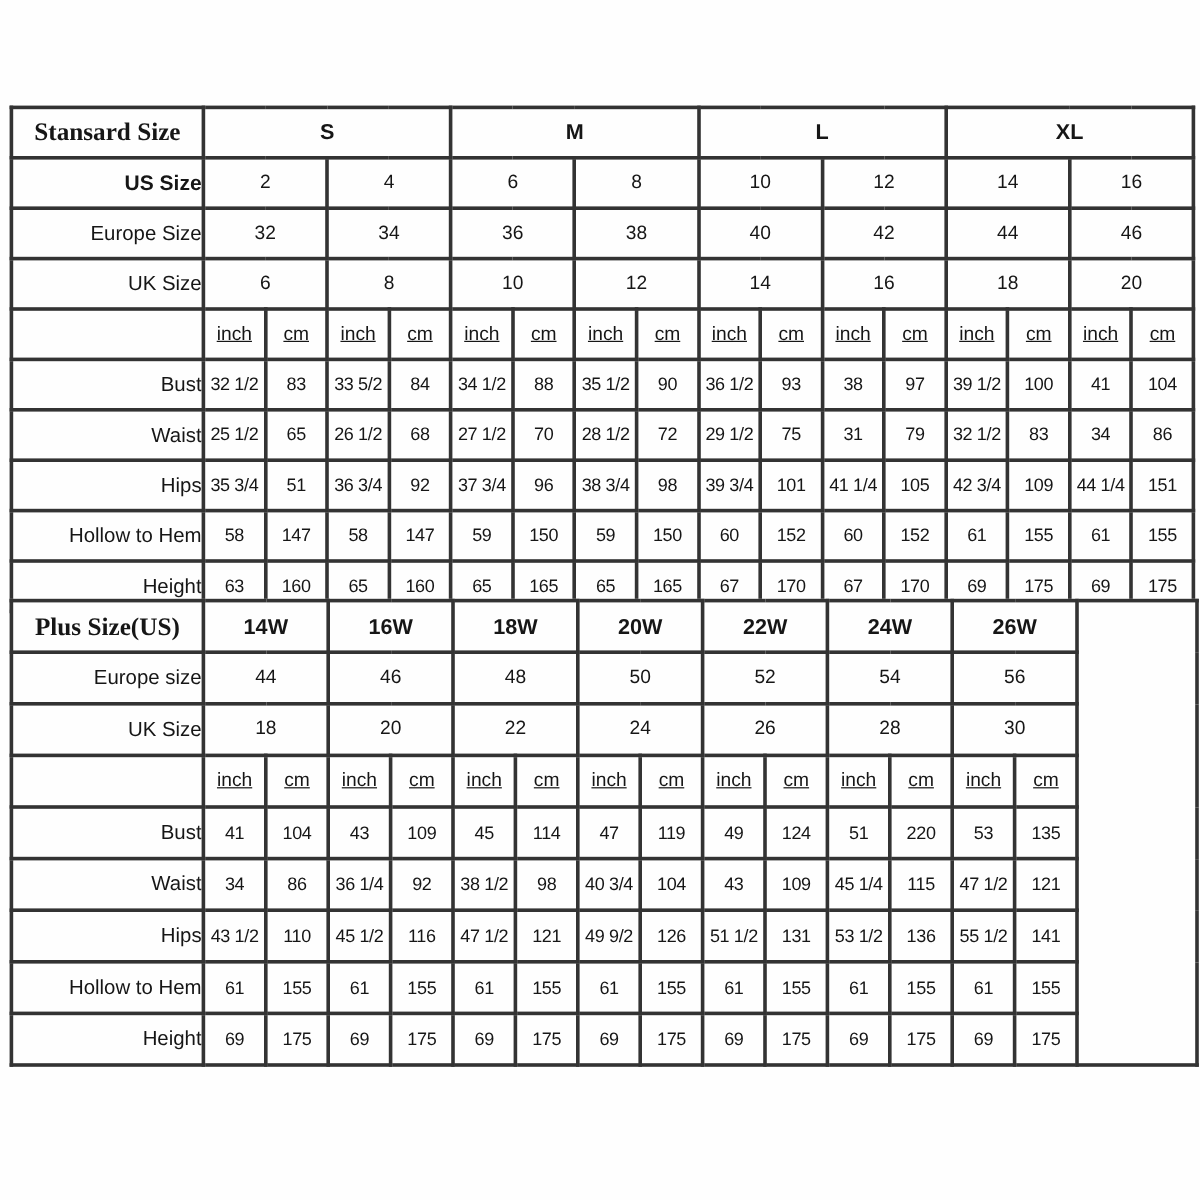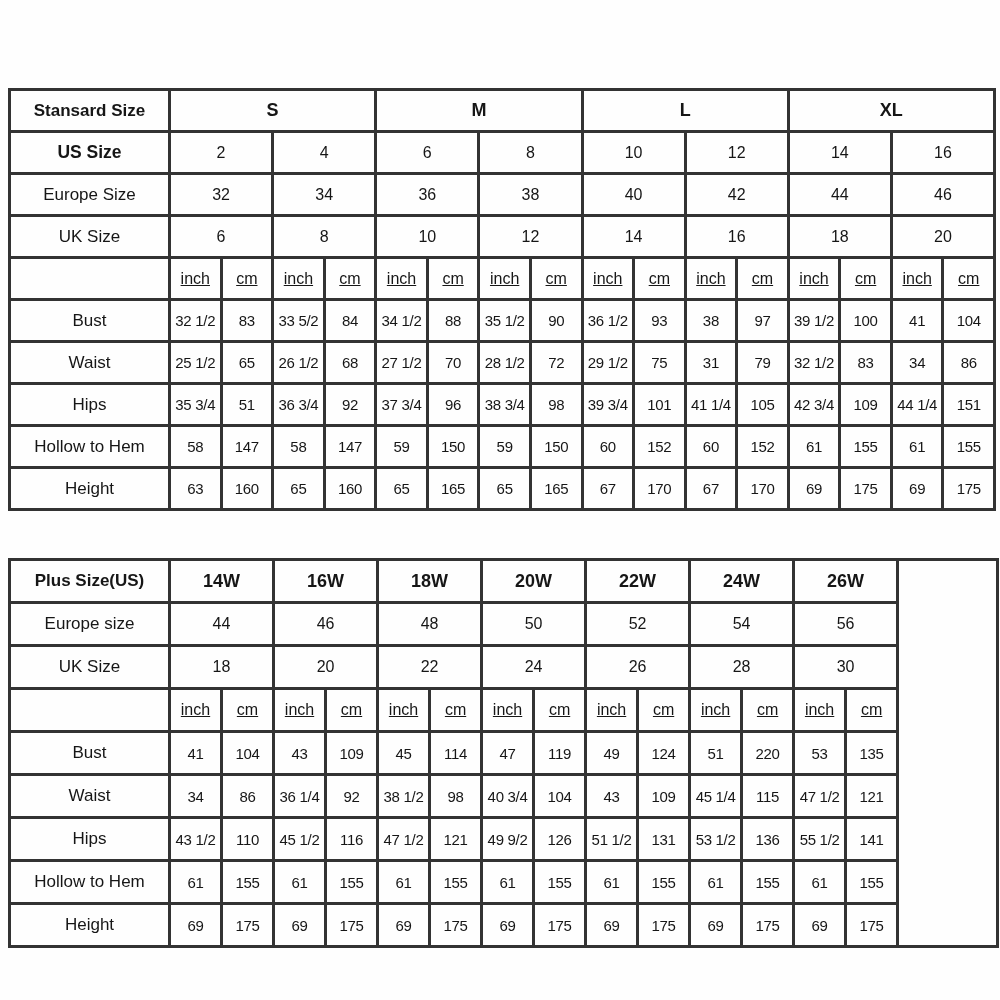--- a/index.html
+++ b/index.html
@@ -13,33 +13,33 @@
   }
   .canvas { position: relative; width: 1000px; height: 1000px; background: #fefefe; }
   table.tbl {
     position: absolute;
     left: 8px;
     border-collapse: collapse;
     table-layout: fixed;
     background: #fefefe;
   }
   .t1 { top: 88px; width: 988px; }
-  .t2 { top: 558px; width: 988px; }
+  .t2 { top: 499px; width: 988px; }
   .tbl th, .tbl td {
     border: 3px solid #333333;
     text-align: center;
     vertical-align: middle;
     padding: 0;
     overflow: hidden;
     white-space: nowrap;
   }
   .t1 tr { height: 42px; }
   .t2 tr { height: 43px; }
-  th.corner { font-weight: bold; font-size: 17px; }
-  th.lbl { font-weight: normal; font-size: 17px; }
+  th.corner { font-weight: bold; font-size: 21px; font-family: Liberation Serif, serif; }
+  th.lbl { font-weight: normal; font-size: 17px; text-align: right; }
   th.lbl.bold { font-weight: bold; font-size: 17.5px; }
   td.group { font-weight: bold; font-size: 18px; }
   td.sizeval { font-size: 16px; }
   td.unit { font-size: 16px; text-decoration: underline; }
   td.val { font-size: 15px; letter-spacing: -0.3px; }
   td.emptycol { background: #fefefe; }
 </style>
 </head>
 <body>
 

